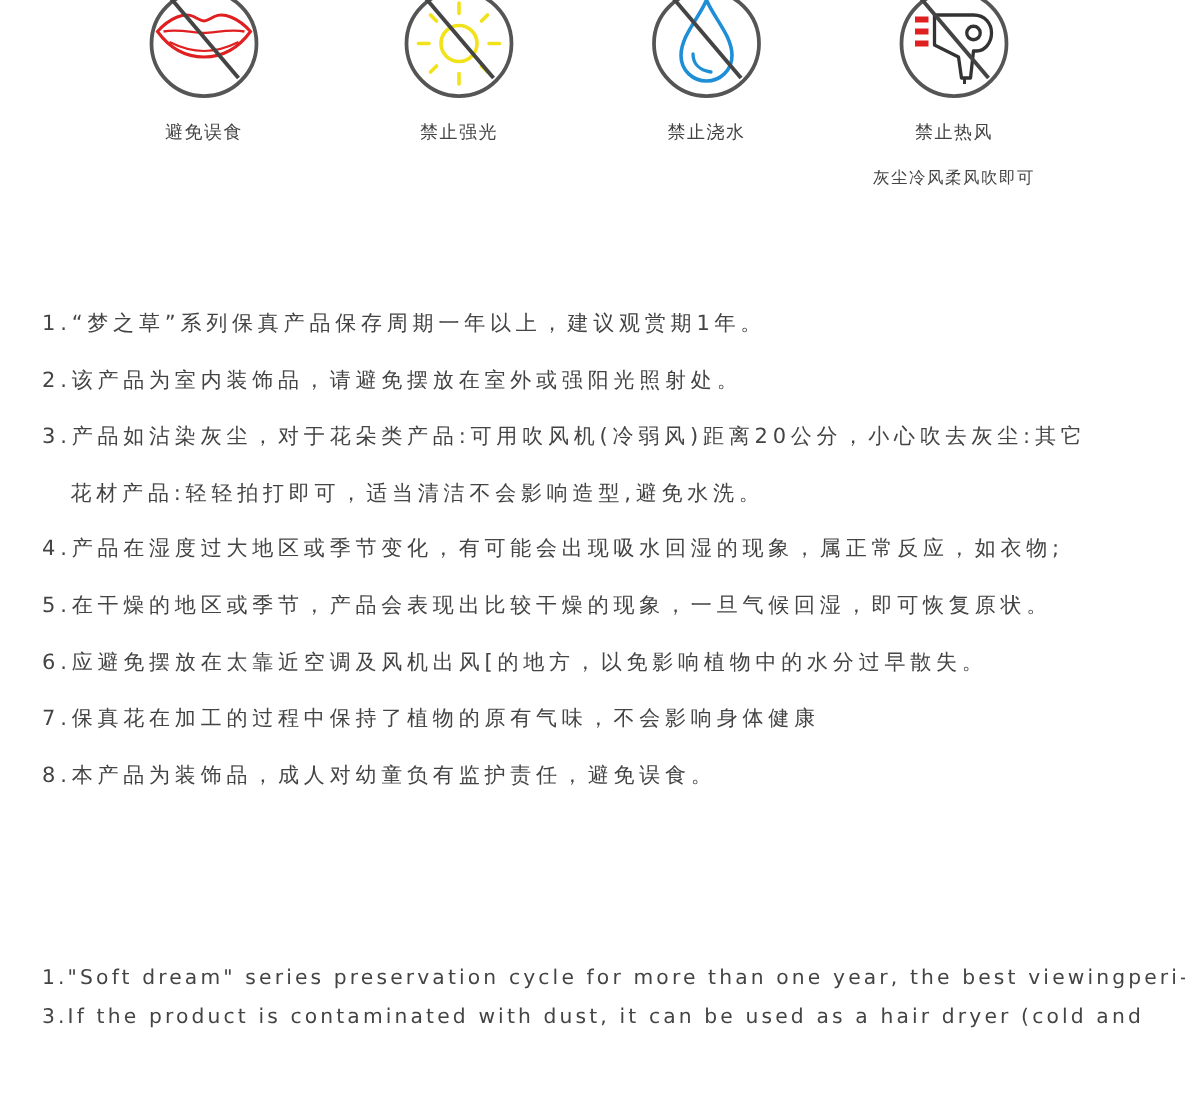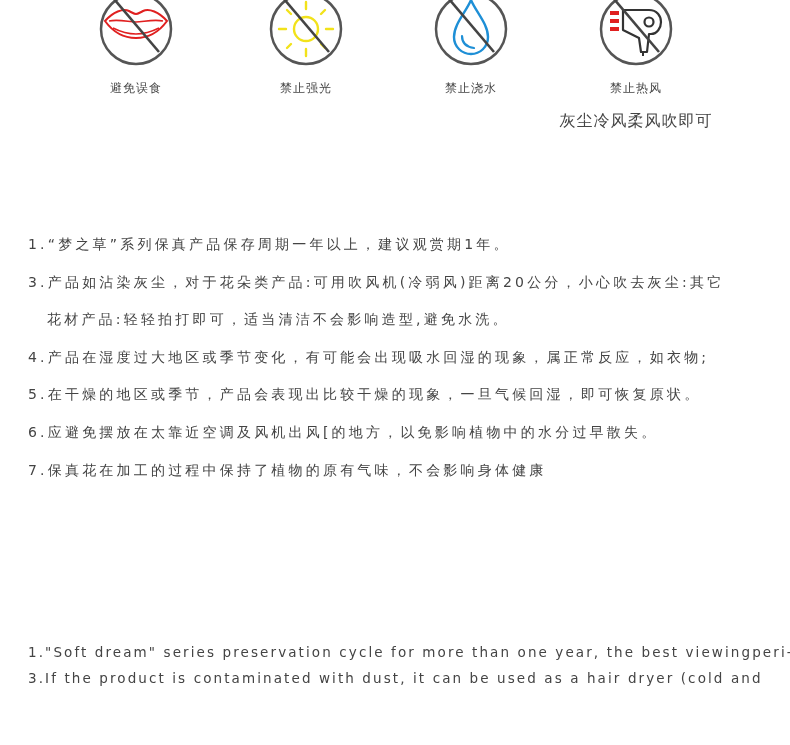--- a/index.html
+++ b/index.html
@@ -36,35 +36,34 @@
       font-size: 12px;
       letter-spacing: 1px;
       color: #444;
       text-align: center;
     }
     .icon-sub {
       position: absolute;
       top: 111px;
       left: -20px;
       width: 190px;
-      font-size: 16px;
+      font-size: 11px;
       letter-spacing: 1px;
       color: #444;
       text-align: center;
       white-space: nowrap;
     }
     .cn-list {
       position: absolute;
       left: 28px;
       top: 206px;
       width: 740px;
       font-size: 14px;
       letter-spacing: 3.2px;
       color: #444;
-      margin-top: 28px;
     }
     .cn-line {
       height: 37.6px;
       line-height: 20px;
       white-space: nowrap;
     }
     .cn-line.indent {
       padding-left: 19px;
     }
     .en-list {
@@ -138,24 +137,26 @@
     <circle cx="50" cy="30" r="4.5" fill="none" stroke="#333333" stroke-width="2.2"></circle>
     <line x1="44" y1="60" x2="44" y2="64" stroke="#333333" stroke-width="2"></line>
     <line x1="15" y1="7" x2="60" y2="60" stroke="#444444" stroke-width="2.6"></line>
   </svg>
   <div class="icon-label">禁止热风</div>
   <div class="icon-sub">灰尘冷风柔风吹即可</div>
 </div>
 
 <div class="cn-list">
   <div class="cn-line">1.“梦之草”系列保真产品保存周期一年以上，建议观赏期1年。</div>
+  <div class="cn-line">2.该产品为室内装饰品，请避免摆放在室外或强阳光照射处。</div>
   <div class="cn-line">3.产品如沾染灰尘，对于花朵类产品:可用吹风机(冷弱风)距离20公分，小心吹去灰尘:其它</div>
   <div class="cn-line indent">花材产品:轻轻拍打即可，适当清洁不会影响造型,避免水洗。</div>
   <div class="cn-line">4.产品在湿度过大地区或季节变化，有可能会出现吸水回湿的现象，属正常反应，如衣物;</div>
   <div class="cn-line">5.在干燥的地区或季节，产品会表现出比较干燥的现象，一旦气候回湿，即可恢复原状。</div>
   <div class="cn-line">6.应避免摆放在太靠近空调及风机出风[的地方，以免影响植物中的水分过早散失。</div>
   <div class="cn-line">7.保真花在加工的过程中保持了植物的原有气味，不会影响身体健康</div>
+  <div class="cn-line">8.本产品为装饰品，成人对幼童负有监护责任，避免误食。</div>
 </div>
 
 <div class="en-list">
   <div class="en-line">1."Soft dream" series preservation cycle for more than one year, the best viewingperi-</div>
   <div class="en-line">3.If the product is contaminated with dust, it can be used as a hair dryer (cold and</div>
 </div>
 
 </body></html>

